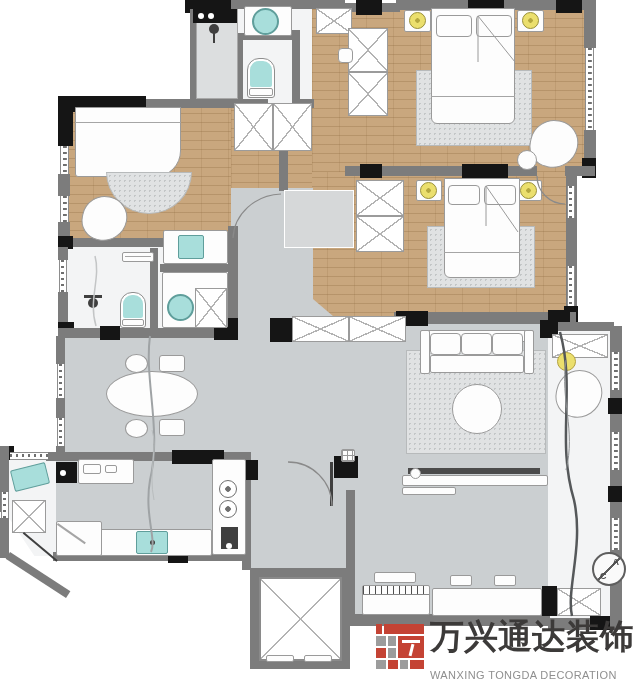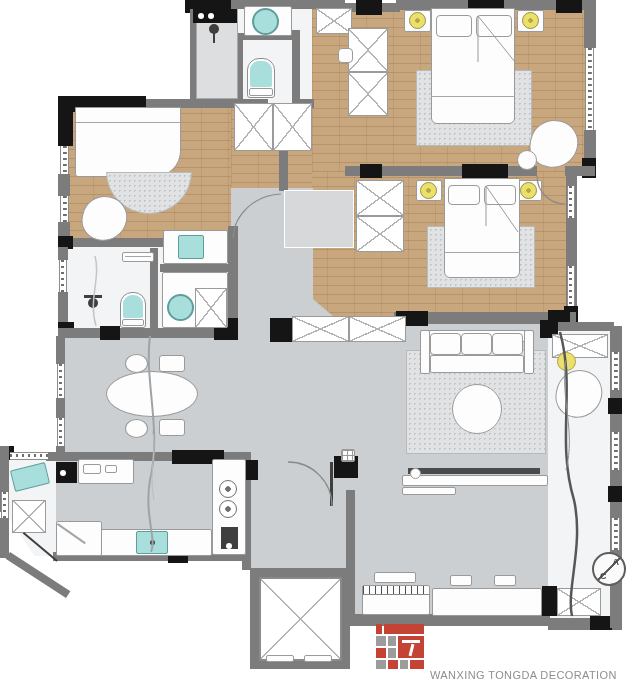--- a/index.html
+++ b/index.html
@@ -308,16 +308,17 @@
       <i class="mred" style="left:22px;top:14px;width:26px;height:22px"></i>
       <i class="mwhite" style="left:26px;top:18px;width:18px;height:3px"></i>
       <i class="mwhite" style="left:34px;top:22px;width:3px;height:12px;transform:rotate(14deg)"></i>
       <i class="mred" style="left:0;top:26px;width:10px;height:10px"></i>
       <i class="mgray" style="left:12px;top:26px;width:8px;height:10px"></i>
       <i class="mgray" style="left:0;top:38px;width:10px;height:9px"></i>
       <i class="mred" style="left:12px;top:38px;width:10px;height:9px"></i>
       <i class="mgray" style="left:24px;top:38px;width:8px;height:9px"></i>
       <i class="mred" style="left:34px;top:38px;width:14px;height:9px"></i>
     </div>
+    <div class="cn">万兴通达装饰</div>
     <div class="en">WANXING TONGDA DECORATION</div>
   </div>
 
 </div>
 
 </body></html>

